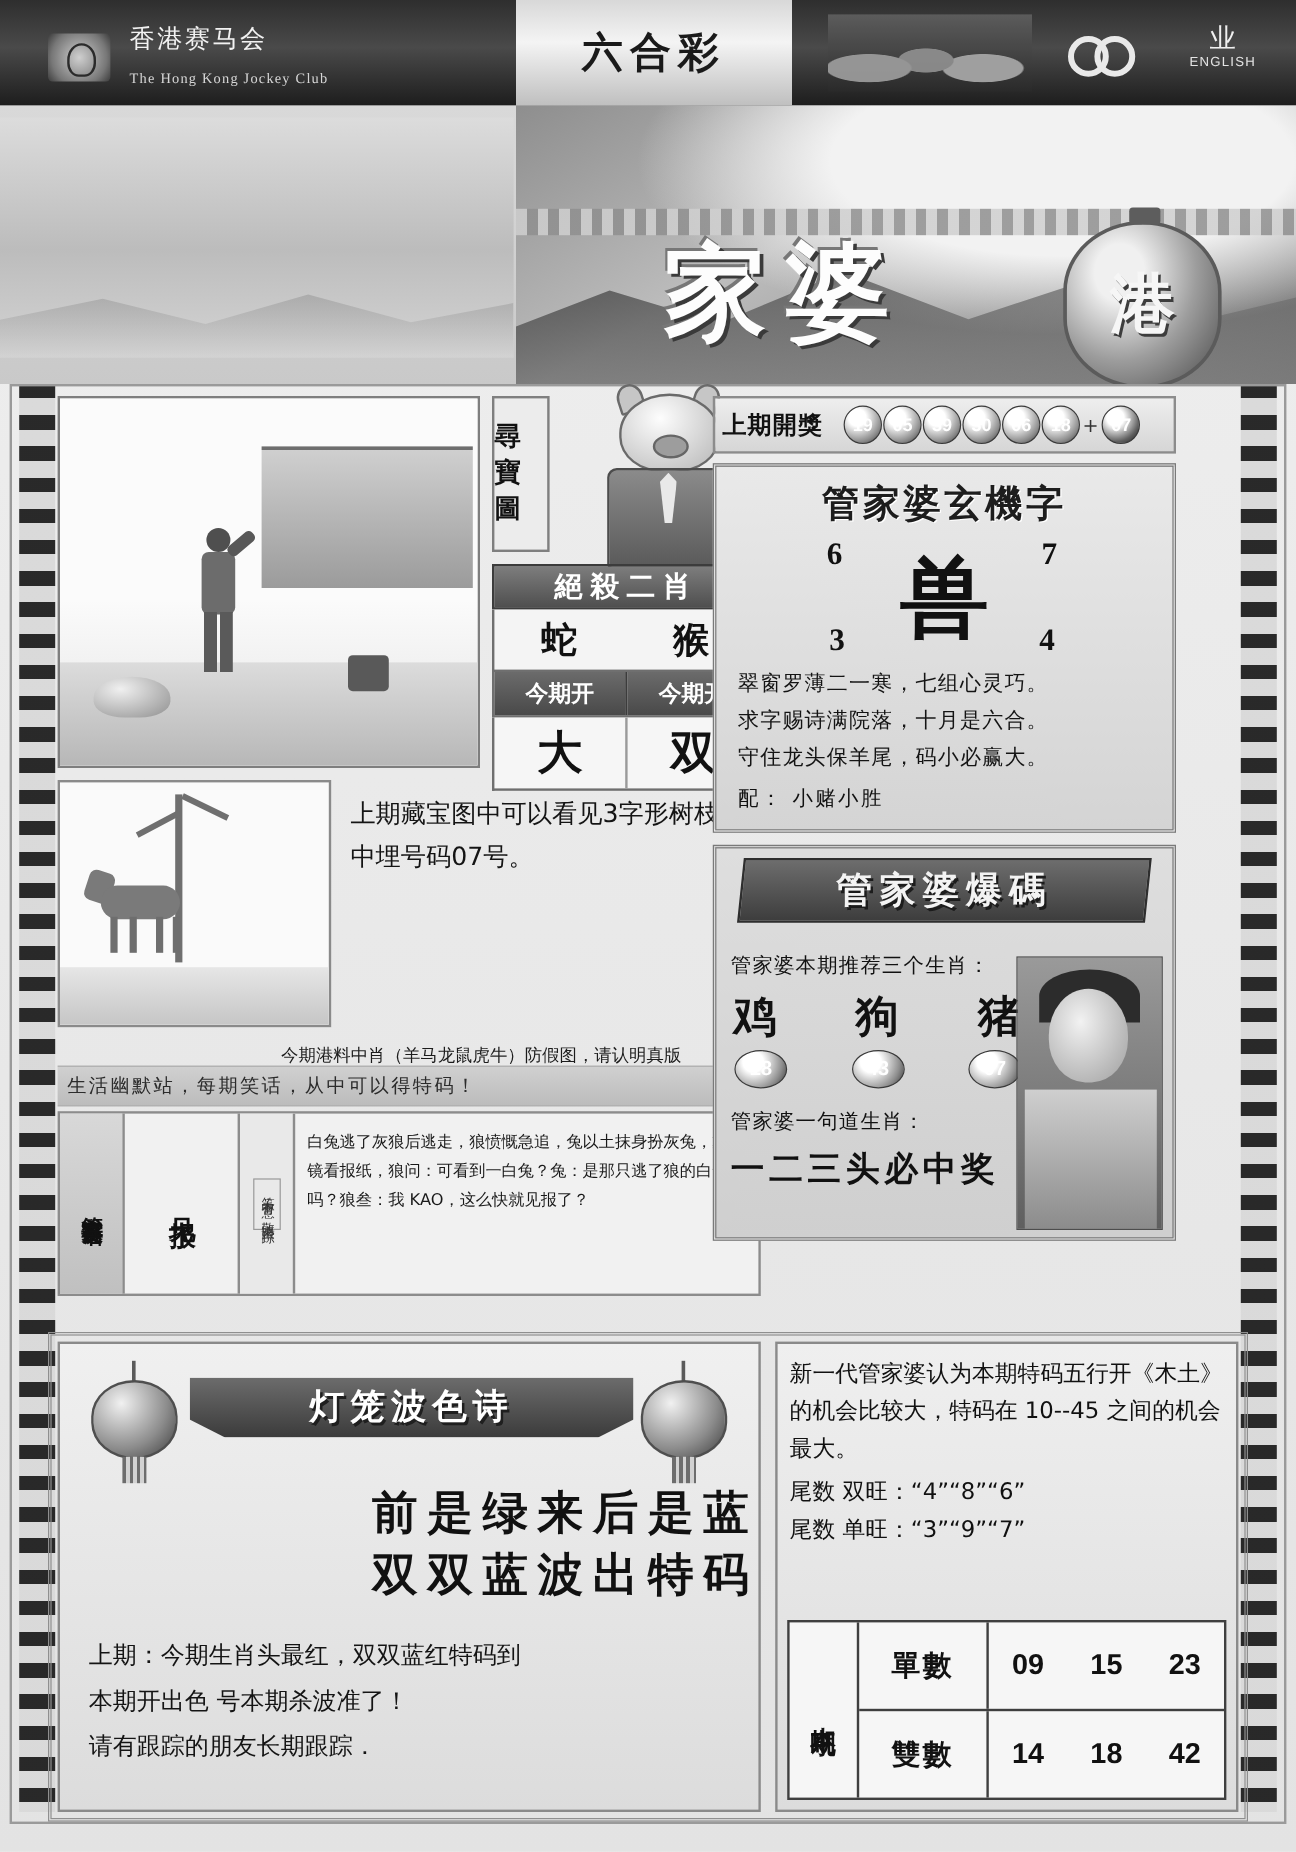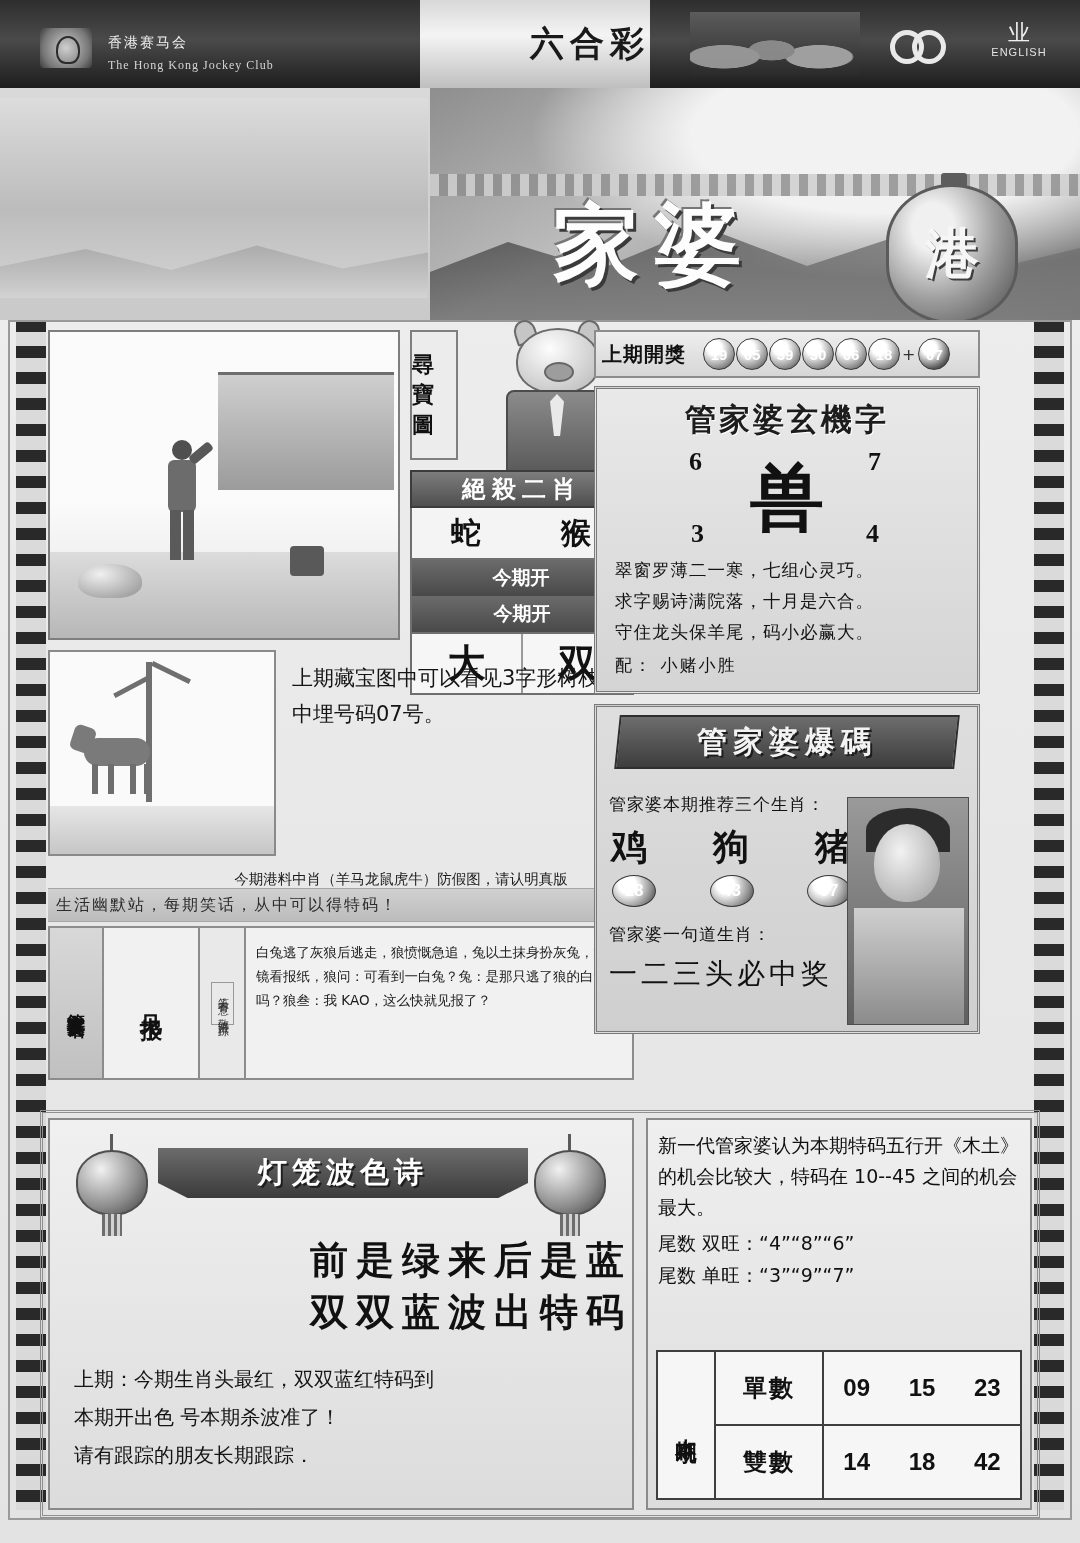--- a/index.html
+++ b/index.html
@@ -26,33 +26,33 @@
   .header .hk-logo {
     position:absolute; left:40px; top:28px; width:52px; height:40px;
     border-radius:4px;
     background:radial-gradient(circle at 50% 50%,#cfcfcf 0%,#777 70%,#3a3a3a 100%);
   }
   .header .hk-logo:after{
     content:""; position:absolute; left:16px; top:8px; width:20px; height:24px;
     border:2px solid #2b2b2b; border-radius:50% 50% 40% 40%;
   }
   .header .hk-cn {
-    position:absolute; left:108px; top:34px;
-    font-size:14px; color:#f2f2f2; letter-spacing:2px;
+    position:absolute; left:108px; top:18px;
+    font-size:21px; color:#f2f2f2; letter-spacing:2px;
     font-family:Liberation Serif, serif;
   }
   .header .hk-en {
     position:absolute; left:108px; top:58px;
     font-size:12px; color:#d6d6d6; letter-spacing:1px;
     font-family:"Liberation Serif", serif;
   }
   .header .mark-title {
-    position:absolute; left:420px; top:0; width:230px; height:88px;
+    position:absolute; left:430px; top:0; width:230px; height:88px;
     background:linear-gradient(180deg,#d8d8d8 0%,#f4f4f4 40%,#bfbfbf 100%);
-    display:flex; align-items:center; justify-content:flex-end;
+    display:flex; align-items:center; justify-content:center;
   }
   .header .mark-title span{
     font-size:34px; font-weight:bold; letter-spacing:6px; color:#1a1a1a;
   }
   .header .horses {
     position:absolute; left:690px; top:12px; width:170px; height:64px;
     background:
       radial-gradient(ellipse at 20% 70%, #9a9a9a 0 18%, transparent 19%),
       radial-gradient(ellipse at 48% 60%, #8d8d8d 0 18%, transparent 19%),
       radial-gradient(ellipse at 76% 70%, #a5a5a5 0 18%, transparent 19%),
@@ -277,21 +277,21 @@
     height:38px; background:linear-gradient(180deg,#7d7d7d,#4f4f4f);
     border:2px solid #3c3c3c; color:#fff; font-size:24px; font-weight:bold;
     letter-spacing:6px; display:flex; align-items:center; justify-content:center;
   }
   .jiesha .animals{
     height:52px; border:2px solid #6f6f6f; border-top:none; background:#f4f4f4;
     display:flex; align-items:center; justify-content:space-around;
     font-size:30px; font-weight:bold; letter-spacing:2px;
   }
   .jiesha .twocol{
-    display:flex; border:2px solid #6f6f6f; border-top:none;flex-direction:column;
+    display:flex; border:2px solid #6f6f6f; border-top:none;
   }
   .jiesha .twocol .cell{
     flex:1; background:linear-gradient(180deg,#6b6b6b,#494949);
     color:#fff; font-size:19px; font-weight:bold; text-align:center; padding:5px 0;
     border-right:2px solid #3c3c3c;
   }
   .jiesha .twocol .cell:last-child{ border-right:none; }
   .jiesha .resrow{
     display:flex; border:2px solid #6f6f6f; border-top:none; background:#f6f6f6;
   }
@@ -426,21 +426,21 @@
     position:absolute; left:14px; top:168px; width:240px;
     display:flex; justify-content:space-between;
   }
   .bao .nums .ball{ width:44px; height:32px; border-radius:50%; font-size:17px; }
   .bao .lead2{
     position:absolute; left:12px; top:216px; width:250px;
     font-size:17px; letter-spacing:1px; color:#111;
   }
   .bao .saying{
     position:absolute; left:12px; top:248px; width:258px;
-    font-size:28px; font-weight:normal; letter-spacing:4px; color:#111;
+    font-size:28px; font-weight:bold; letter-spacing:4px; color:#111;
   }
   .bao .photo{
     position:absolute; right:8px; top:90px; width:122px; height:228px;
     background:linear-gradient(180deg,#9a9a9a,#5f5f5f);
     border:1px solid #4d4d4d; overflow:hidden;
   }
   .bao .photo .face{
     position:absolute; left:26px; top:26px; width:66px; height:78px;
     border-radius:50% 50% 46% 46%;
     background:radial-gradient(ellipse at 40% 35%,#f2f2f2,#9e9e9e);

